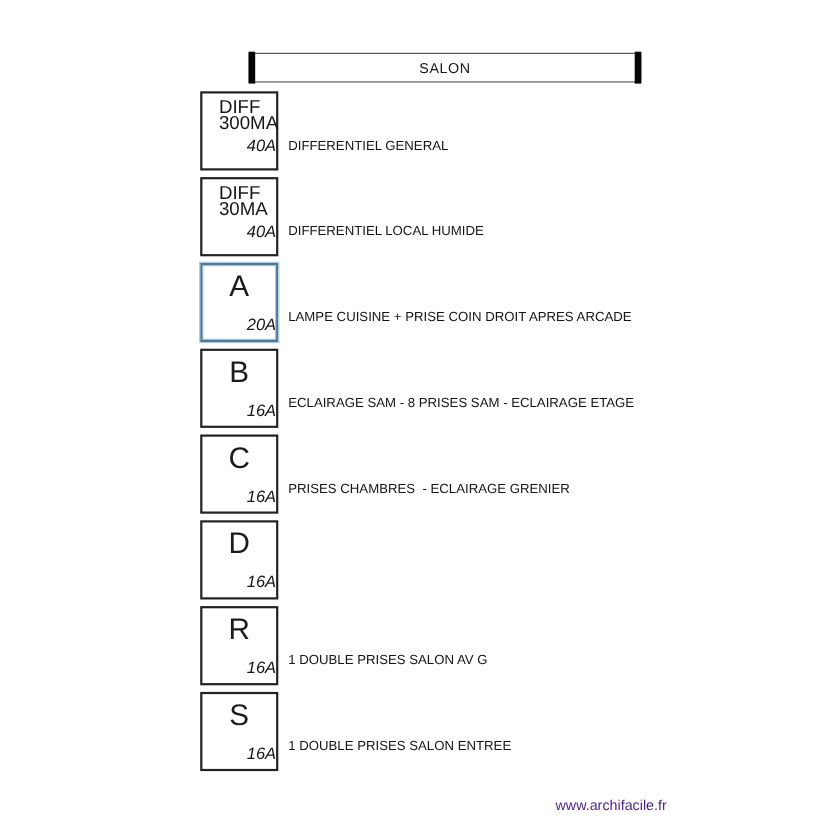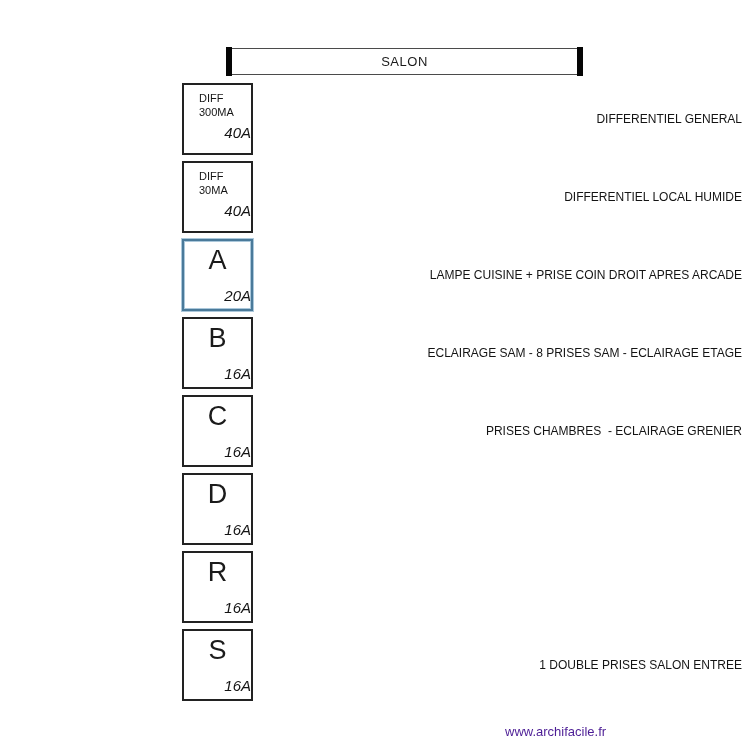--- a/index.html
+++ b/index.html
@@ -27,31 +27,31 @@
 
   .box{
     position:absolute;left:0;top:0;width:71px;height:72px;box-sizing:border-box;
     border:2px solid var(--box-border,#222);background:#fff;
   }
   .box.selected{
     border:2px solid var(--sel-border,#4a7a9a);
     outline:1px solid var(--sel-halo,#abc8db);
     box-shadow:inset 0 0 0 1px var(--sel-halo,#abc8db);
   }
-  .box-type{padding:6px 0 0 15px;text-align:left;font-size:11px;line-height:14px;color:#151515;}
+  .box-type{padding:6px 0 0 15px;text-align:left;font-size:17px;line-height:14px;color:#151515;}
   .box-letter{padding-top:4px;text-align:center;font-size:27px;line-height:30px;color:#1b1b1b;}
   .box-rating{
     position:absolute;left:0;right:0;bottom:5px;text-align:right;
     font-size:15px;color:#151515;font-style:italic;
   }
   .box.diff .box-rating{bottom:12px;}
 
   .desc{
-    position:absolute;left:80px;right:0;top:0;height:100%;
-    display:flex;flex-direction:column;justify-content:center;align-items:flex-end;
+    position:absolute;left:80px;right:0;top:13px;height:100%;
+    display:flex;flex-direction:column;justify-content:center;
   }
   .desc .line{font-size:12px;line-height:25px;white-space:pre-wrap;color:#141414;}
 
   
   .site-link{
     position:absolute;left:505px;top:725px;font-size:13px;line-height:14px;color:#4c1d95;
     text-decoration:none;cursor:pointer;
   }
 </style>
 </head>
@@ -121,20 +121,23 @@
     <div class="box">
       <div class="box-letter">D</div>
       <div class="box-rating">16A</div>
     </div>
   </div>
       <div class="row">
     <div class="box">
       <div class="box-letter">R</div>
       <div class="box-rating">16A</div>
     </div>
+    <div class="desc">
+          <div class="line">1 DOUBLE PRISES SALON AV G</div>
+        </div>
   </div>
       <div class="row">
     <div class="box">
       <div class="box-letter">S</div>
       <div class="box-rating">16A</div>
     </div>
     <div class="desc">
           <div class="line">1 DOUBLE PRISES SALON ENTREE</div>
         </div>
   </div>

